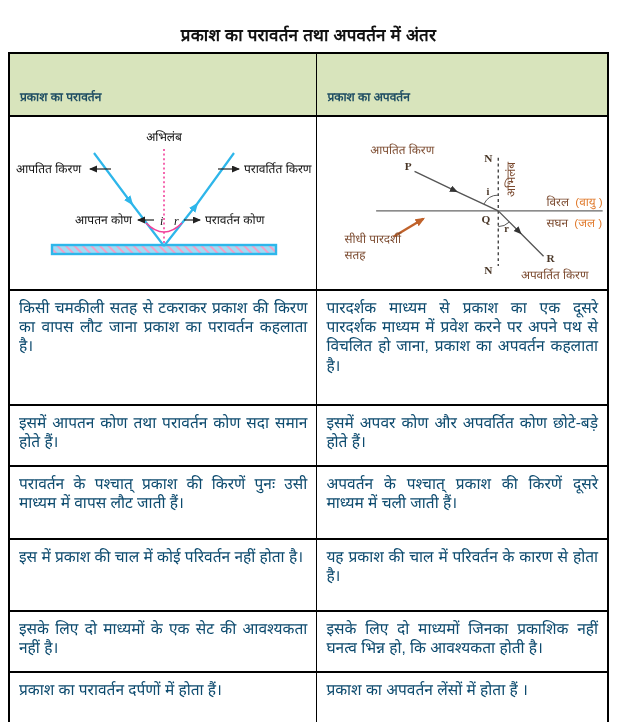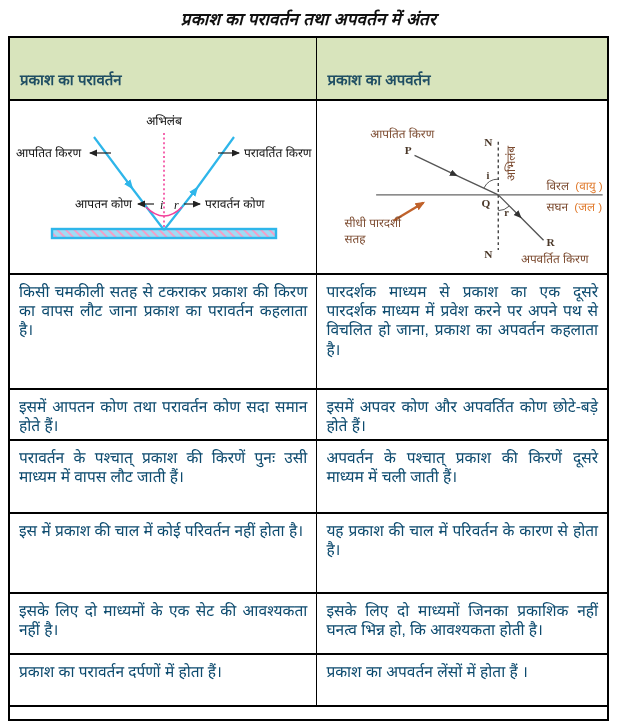--- a/index.html
+++ b/index.html
@@ -3,48 +3,48 @@
 <meta charset="utf-8">
 <style>
   * { margin:0; padding:0; box-sizing:border-box; }
   body { background:#fff; font-family:"Liberation Sans","DejaVu Sans",sans-serif; }
   .sheet {
     position:relative; width:617px; height:722px; margin:0 auto;
     background:#fff; overflow:hidden;
   }
   .doc-title {
     text-align:center; font-size:17px; font-weight:bold; color:#111;
-    padding:7px 0 6px 0; letter-spacing:0.2px;font-style:italic;
+    padding:23px 0 6px 0; letter-spacing:0.2px;
   }
   table.cmp {
     border-collapse:collapse; table-layout:fixed;
     width:601px; margin-left:8px;
     border:2px solid #000;
   }
   col.c-left  { width:51.4%; }
   col.c-right { width:48.6%; }
   td, th { border:1px solid #000; vertical-align:top; overflow:hidden; }
   tr.hdr th {
     height:63px; background:#d8e4bc; color:#1f4e63;
-    font-size:15px; font-weight:bold; text-align:left;
+    font-size:12px; font-weight:bold; text-align:left;
     vertical-align:bottom; padding:0 6px 10px 10px;
     border-bottom:2px solid #000;
   }
   tr.diagrams td { height:127px; padding:2px; border-bottom:2px solid #000; }
   .diag-wrap { width:100%; height:100%; display:flex; align-items:center; justify-content:center; }
   td.txt {
     font-size:15.5px; line-height:1.24; color:#0c4a6e;
     text-align:justify; padding:7px 9px 0 9px;
     border-bottom:2px solid #000;
     border-radius:11px;
   }
   tr.r2 td { height:115px; }
-  tr.r3 td { height:51px;margin-top:24px; }
+  tr.r3 td { height:61px;margin-top:24px; }
   tr.r4 td { height:73px;margin-left:12px; }
-  tr.r5 td { height:80px;margin-top:40px; }
+  tr.r5 td { height:72px;margin-top:40px; }
   tr.r6 td { height:61px; }
   tr.r7 td { height:52px; }
   tr.stub td { height:14px; border-top:2px solid #000; }
   svg text { user-select:none; }
   .hindi-small { font-size:12px; }
 </style>
 </head>
 <body>
 
 <div class="sheet">

